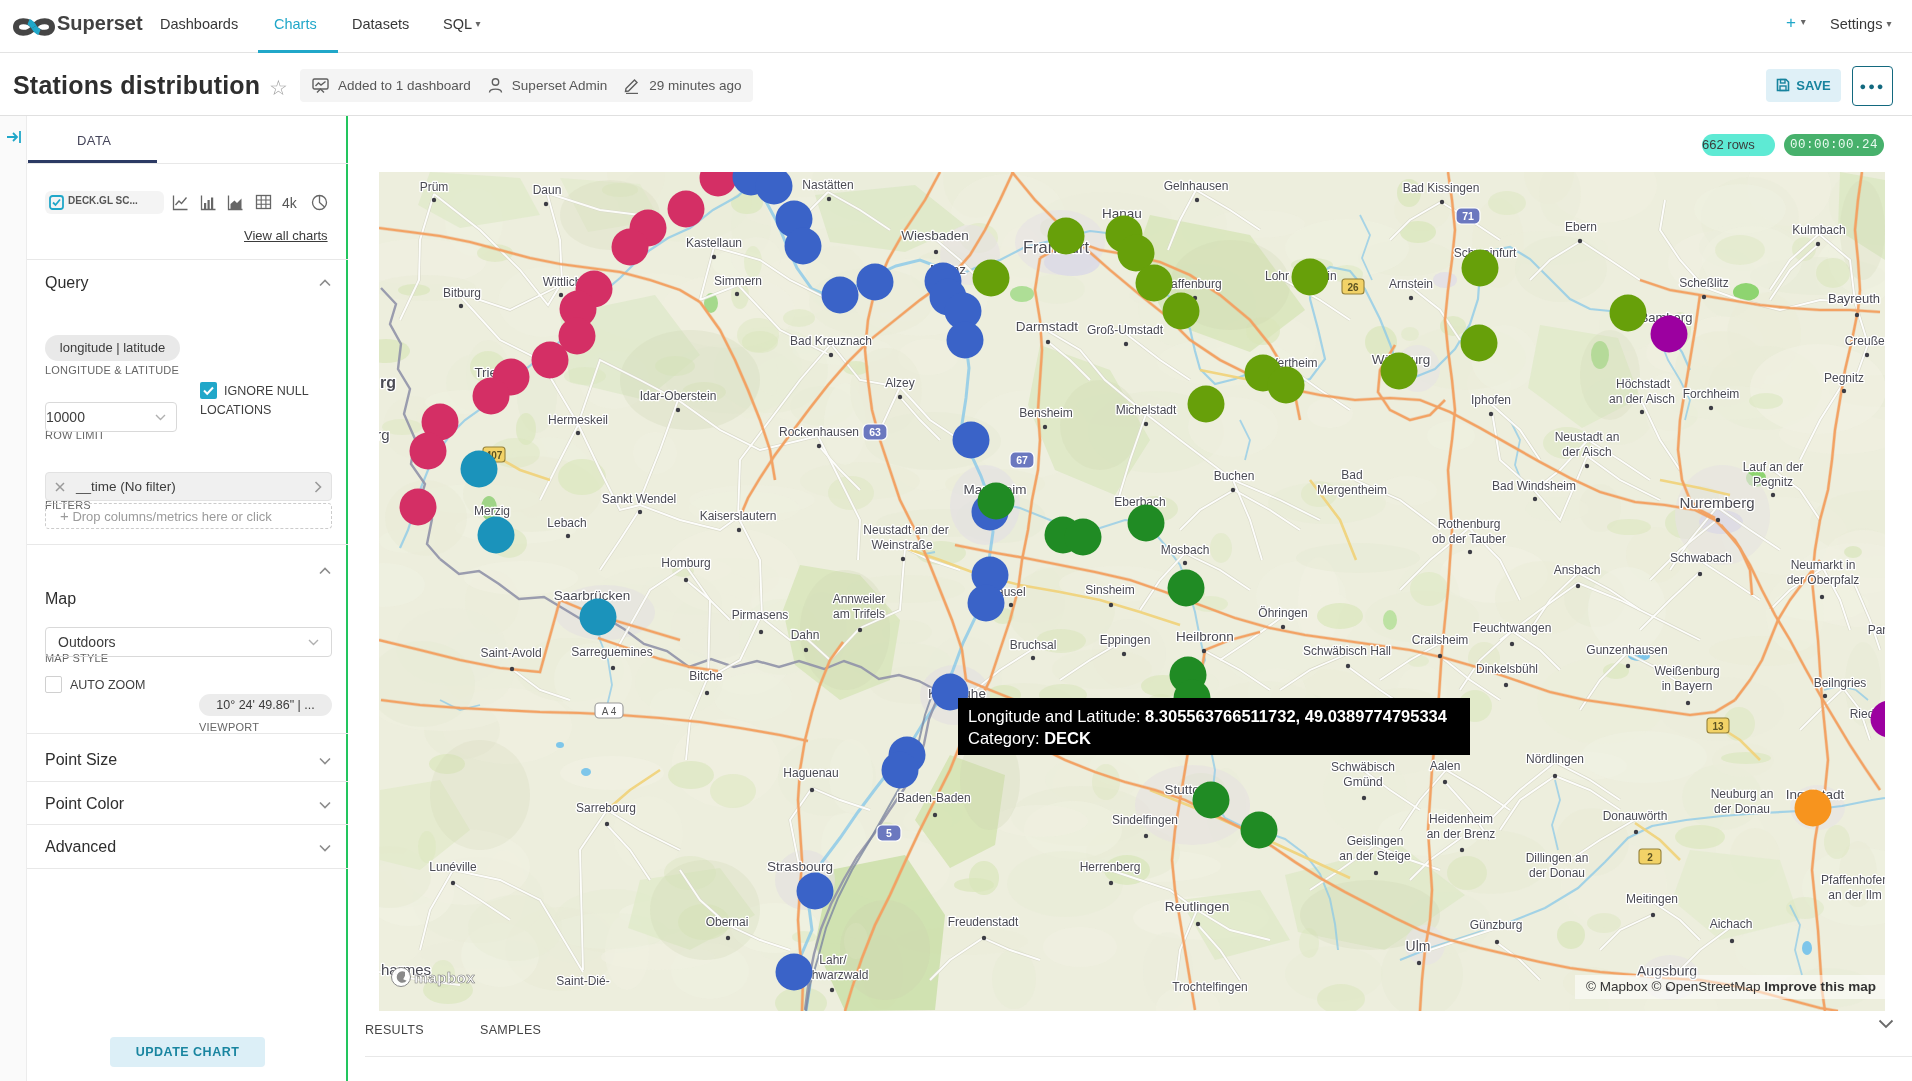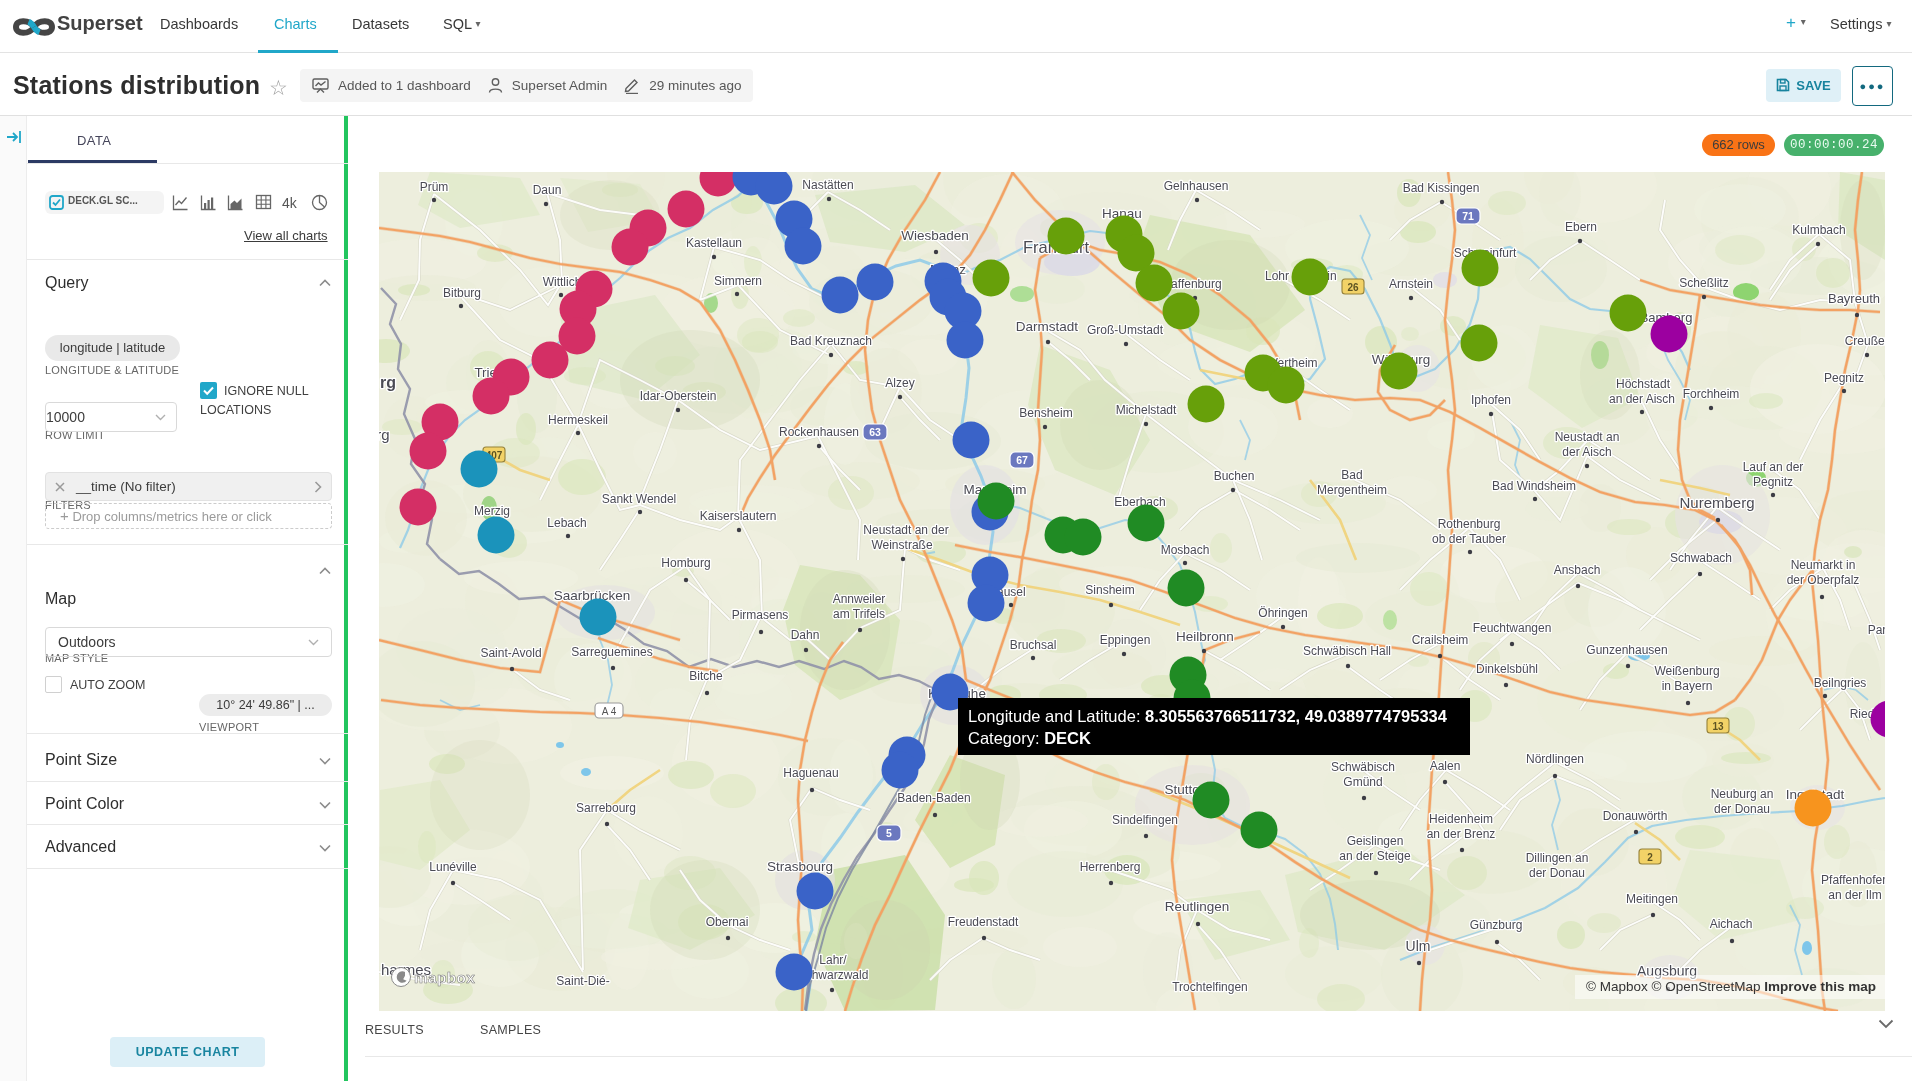--- a/index.html
+++ b/index.html
@@ -9,26 +9,26 @@
   #nav { position:absolute; top:0; left:0; width:1912px; height:53px; background:#fff; border-bottom:1px solid #e3e3e3; }
   .navlink { position:absolute; top:16px; font-size:14.5px; color:#383838; }
   
   #titlerow { position:absolute; top:53px; left:0; width:1912px; height:63px; background:#fff; border-bottom:1px solid #e0e0e0; }
   #title { position:absolute; left:13px; top:18px; font-size:25px; font-weight:bold; color:#2e2e2e; letter-spacing:0.2px;}
   #metapill { position:absolute; left:300px; top:16px; height:33px; background:#f4f4f4; border-radius:4px; display:flex; align-items:center; padding:0 12px; color:#575757; font-size:13.5px; }
   #savebtn { position:absolute; left:1766px; top:16px; width:75px; height:33px; background:#dff0f7; border-radius:4px; color:#17839e; font-weight:bold; font-size:13px; text-align:center; line-height:33px; }
   #dotsbtn { position:absolute; left:1852px; top:13px; width:41px; height:40px; border:1px solid #13697f; border-radius:4px; color:#13697f; text-align:center; }
   
   #rail { position:absolute; top:116px; left:0; width:27px; height:965px; background:#fafafa; border-right:1px solid #ececec; }
-  #panel { position:absolute; top:116px; left:27px; width:321px; height:965px; background:#fff; border-right:4px solid #22c55e; }
+  #panel { position:absolute; top:116px; left:27px; width:321px; height:965px; background:#fff; border-right:2px solid #22c55e; }
   .seclabel { font-size:11px; color:#666; letter-spacing:0.2px;margin-top:44px; }
   .sechead { font-size:16px; color:#2e2e2e; }
   .divider { position:absolute; left:0px; width:321px; height:1px; background:#e8e8e8; }
   
-  #rowsbadge { position:absolute; left:1702px; top:134px; width:73px; height:22px; border-radius:11px; background:#f97316; color:#3c3c3c; font-size:13px; text-align:center; line-height:22px; }
+  #rowsbadge { position:absolute; left:1702px; top:134px; width:73px; height:22px; border-radius:11px; background:#5eead4; color:#3c3c3c; font-size:13px; text-align:left; line-height:22px; }
   #timerbadge { position:absolute; left:1784px; top:134px; width:100px; height:22px; border-radius:11px; background:#47b16c; color:#e9fbf0; font-family:"Liberation Mono", monospace; font-size:12.5px; text-align:center; line-height:22px; letter-spacing:0.5px;}
   #mapwrap { position:absolute; left:379px; top:172px; width:1506px; height:839px; overflow:hidden; }
   #tooltip { position:absolute; left:958px; top:698px; width:512px; height:57px; background:#000; color:#fff; font-size:16.5px; padding:7px 10px; line-height:22px; }
   #resultsrow { position:absolute; left:348px; top:1011px; width:1564px; height:70px; background:#fff; }
   #resultsrow .hr { position:absolute; left:17px; top:45px; width:1547px; height:1px; background:#e8e8e8; }
 </style>
 </head>
 <body>
 
 <div id="nav">

